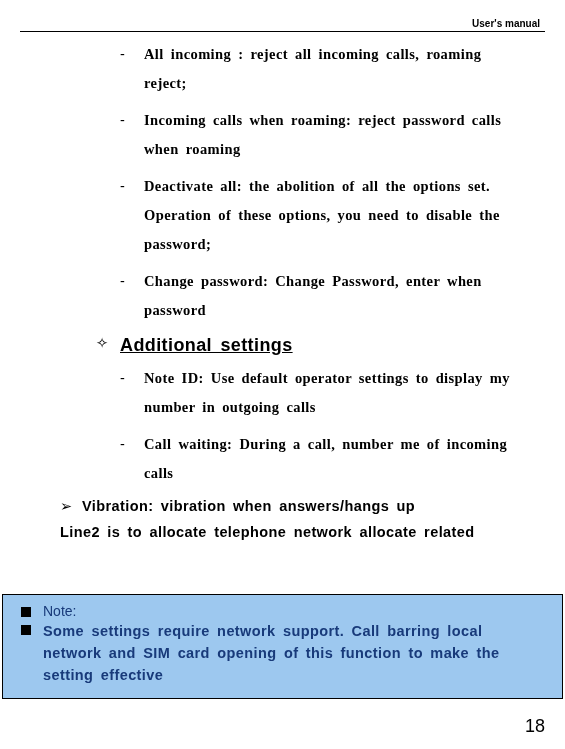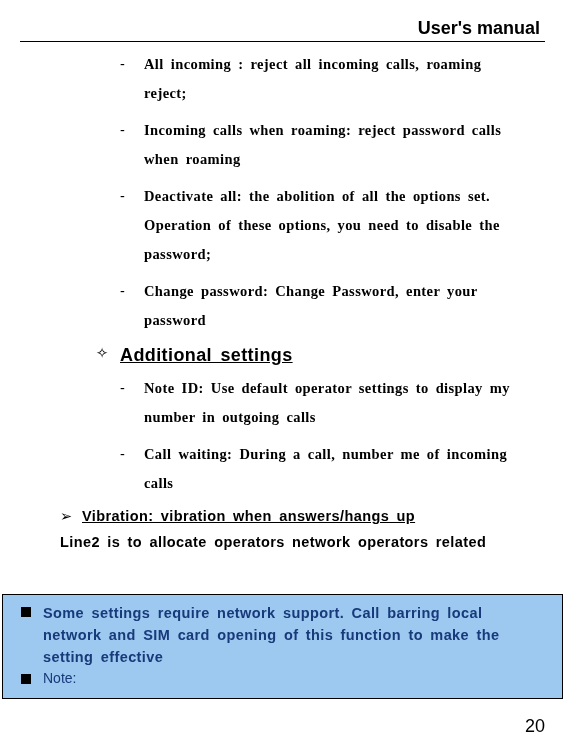--- a/index.html
+++ b/index.html
@@ -1,29 +1,29 @@
 <!DOCTYPE html>
 <html><head>
   <meta charset="utf-8">
   <style>
     * { margin: 0; padding: 0; box-sizing: border-box; }
     html, body { width: 565px; height: 749px; font-family: Arial, sans-serif; background: #fff; color: #000; }
     .page { width: 565px; height: 749px; position: relative; padding: 18px 20px 0 20px; }
-    .header-title { text-align: right; font-weight: bold; font-size: 18px; margin-bottom: 2px; padding-right: 5px; }
+    .header-title { text-align: right; font-weight: bold; font-size: 10px; margin-bottom: 2px; padding-right: 5px; }
     .hr { border: none; border-top: 1.5px solid #000; margin: 0 0 8px 0; }
     .content { padding: 0 20px 0 100px; font-size: 14.5px; font-weight: bold; }
     .dash-item { display: flex; margin-bottom: 8px; line-height: 2.0; }
     .dash { width: 24px; flex-shrink: 0; text-align: left; font-weight: normal; }
     .dash-text { flex: 1; letter-spacing: 0.4px; word-spacing: 3px; font-family: Liberation Serif, serif; }
     .diamond-item { margin-left: -24px; display: flex; margin-top: 4px; margin-bottom: 6px; line-height: 1.4; }
     .diamond { width: 24px; flex-shrink: 0; font-weight: normal; }
     .diamond-text { flex: 1; font-weight: bold; font-size: 18px; text-decoration: underline; letter-spacing: 0.4px; word-spacing: 3px; }
     .arrow-item { margin-left: -60px; display: flex; margin-top: 6px; margin-bottom: 6px; line-height: 1.4; }
     .arrow { width: 22px; flex-shrink: 0; font-weight: normal; }
-    .arrow-text { flex: 1; font-weight: bold; font-size: 14.5px; letter-spacing: 0.4px; word-spacing: 3px; text-decoration: underline; }
+    .arrow-text { flex: 1; font-weight: bold; font-size: 14.5px; letter-spacing: 0.4px; word-spacing: 3px; }
     .line2 { margin-left: -60px; margin-top: 6px; font-weight: bold; font-size: 14.5px; letter-spacing: 0.4px; word-spacing: 3px; line-height: 1.5; }
     .note-box { position: absolute; left: 2px; right: 2px; top: 594px; background: #9dc8ef; border: 1.5px solid #000; padding: 8px 18px 10px 18px; }
     .note-row { display: flex; align-items: flex-start; margin-bottom: 2px; }
     .sq { width: 10px; height: 10px; background: #000; flex-shrink: 0; margin-top: 4px; margin-right: 12px; }
     .note-label { color: #183a7a; font-size: 14px; }
     .note-text { color: #183a7a; font-weight: bold; font-size: 14.5px; letter-spacing: 0.4px; word-spacing: 3px; line-height: 1.5; }
     .footer { position: absolute; bottom: 12px; right: 20px; font-size: 18px; }
   </style>
 </head>
 <body>
@@ -44,21 +44,21 @@
       <span class="dash-text">Incoming calls when roaming: reject password calls when roaming</span>
     </div>
 
     <div class="dash-item">
       <span class="dash">-</span>
       <span class="dash-text">Deactivate all: the abolition of all the options set. Operation of these options, you need to disable the password;</span>
     </div>
 
     <div class="dash-item">
       <span class="dash">-</span>
-      <span class="dash-text">Change password: Change Password, enter your password</span>
+      <span class="dash-text">Change password: Change Password, enter when password</span>
     </div>
 
     <div class="diamond-item">
       <span class="diamond">✧</span>
       <span class="diamond-text">Additional settings</span>
     </div>
 
     <div class="dash-item">
       <span class="dash">-</span>
       <span class="dash-text">Note ID: Use default operator settings to display my number in outgoing calls</span>
@@ -67,28 +67,28 @@
     <div class="dash-item">
       <span class="dash">-</span>
       <span class="dash-text">Call waiting: During a call, number me of incoming calls</span>
     </div>
 
     <div class="arrow-item">
       <span class="arrow">➢</span>
       <span class="arrow-text">Vibration: vibration when answers/hangs up</span>
     </div>
 
-    <div class="line2">Line2 is to allocate operators network operators related</div>
+    <div class="line2">Line2 is to allocate telephone network allocate related</div>
   </div>
 
   <div class="note-box">
     <div class="note-row">
       <span class="sq"></span>
-      <span class="note-text">Some settings require network support. Call barring local network and SIM card opening of this function to make the setting effective</span>
+      <span class="note-label">Note:</span>
     </div>
     <div class="note-row">
       <span class="sq"></span>
-      <span class="note-label">Note:</span>
+      <span class="note-text">Some settings require network support. Call barring local network and SIM card opening of this function to make the setting effective</span>
     </div>
   </div>
 
-  <div class="footer">20</div>
+  <div class="footer">18</div>
 </div>
 
 </body></html>

